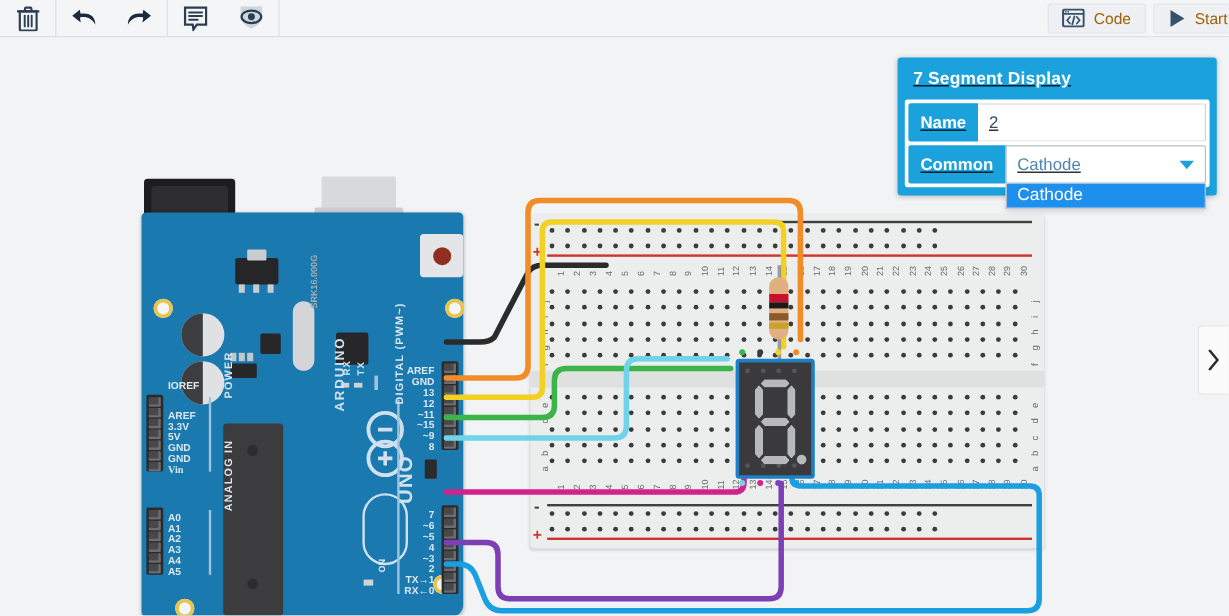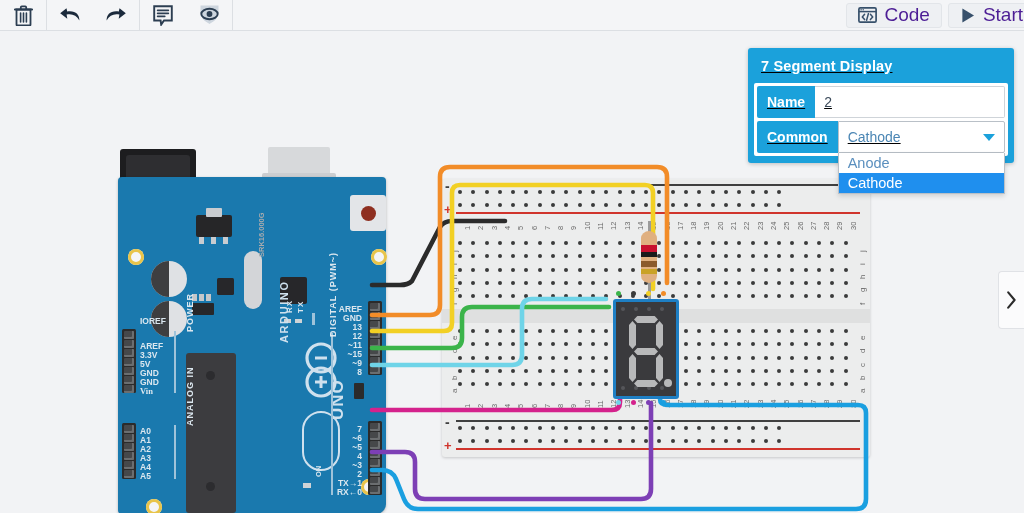--- a/index.html
+++ b/index.html
@@ -20,21 +20,21 @@
   .tb-btn {
     width: 46px; height: 30px; display: flex; align-items: center; justify-content: center;
     cursor: pointer;
   }
   .tb-btn svg { display: block; }
   .tb-spacer { flex: 1; }
   .tb-right { display: flex; align-items: center; gap: 6px; padding-right: 0; }
   .pill {
     height: 25px; background: #eef0f3; border: 1px solid #e2e5e9; border-radius: 3px;
     display: flex; align-items: center; gap: 7px; padding: 0 11px; cursor: pointer;
-    color: #4c1d95; font-size: 19px;
+    color: #a16207; font-size: 13px;
   }
   .pill .lbl { white-space: nowrap; }
   #btn-start { padding-right: 4px; margin-right: -4px; }
 
   
   #canvas { position: absolute; left: 0; top: 31px; width: 1024px; height: 482px; overflow: hidden; }
 
   
   #drawer-handle {
     position: absolute; right: 0; top: 240px; width: 26px; height: 58px;
@@ -963,19 +963,18 @@
       <div class="prop-val">2</div>
     </div>
     <div class="prop-row">
       <div class="prop-key" style="background: rgb(27, 161, 219);">Common</div>
       <div id="prop-common-wrap">
         <div id="prop-common-val">
           <span>Cathode</span>
           <span class="caret" style="border-top-color: rgb(27, 161, 219);"></span>
         </div>
         <div id="dropdown">
-            <div class="ddopt">Anode</div>
             <div class="ddopt sel">Cathode</div>
           </div>
       </div>
     </div>
   </div>
 </div>
 
 </body></html>

